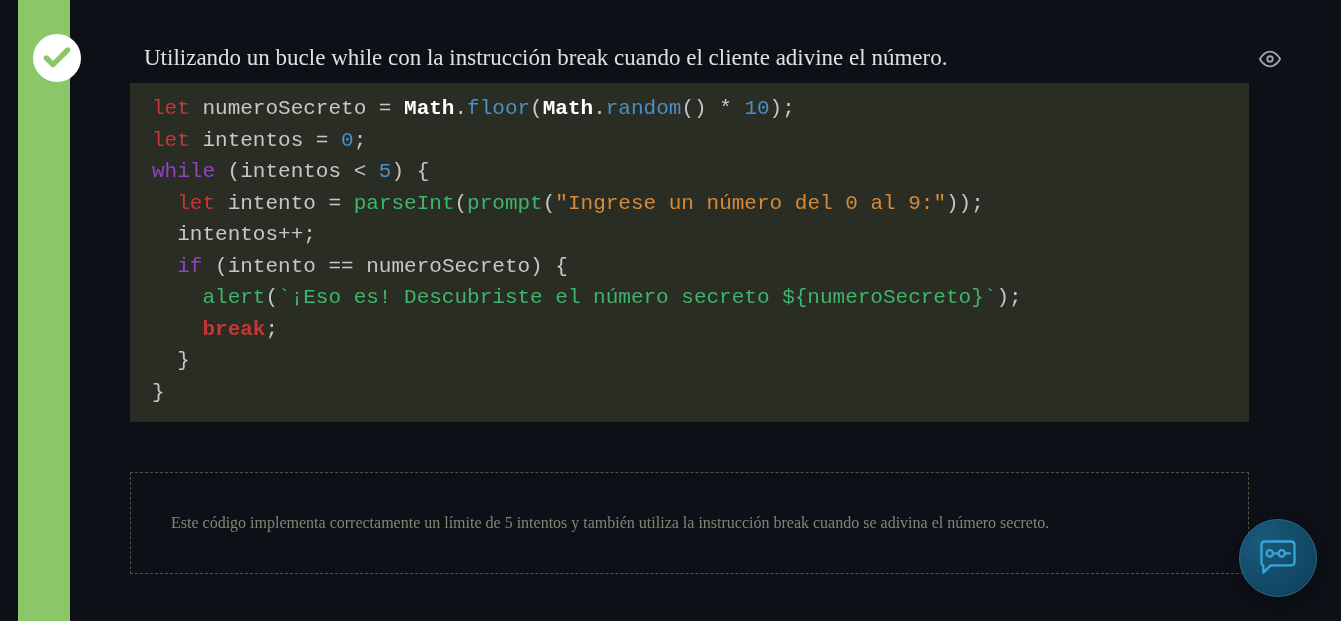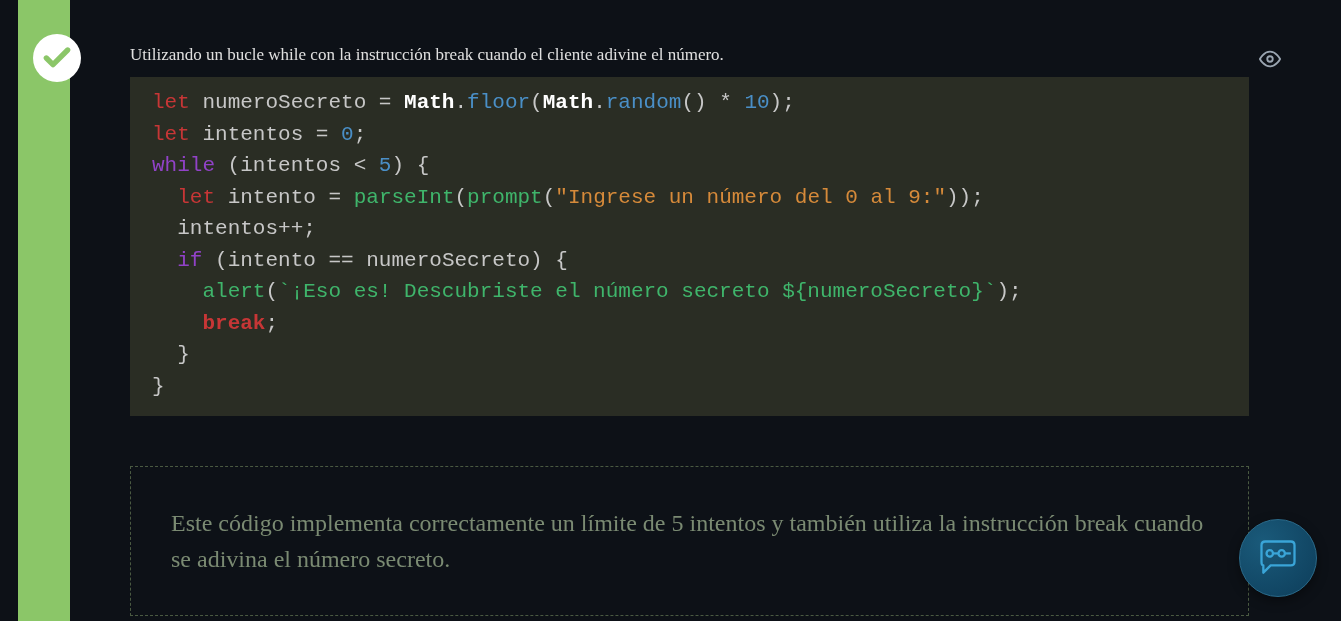--- a/index.html
+++ b/index.html
@@ -52,24 +52,24 @@
     
     .main-content {
       flex: 1;
       background: #0d1117;
       padding: 45px 24px 20px 48px;
       position: relative;
     }
     
     .title {
       color: #e0e0e0;
-      font-size: 17px;
+      font-size: 23px;
       font-weight: normal;
       margin-bottom: 12px;
-      margin-left: 12px;
+      margin-left: 26px;
     }
     
     .eye-icon {
       position: absolute;
       top: 48px;
       right: 60px;
       cursor: pointer;
     }
     
     .eye-icon svg {
@@ -105,21 +105,21 @@
     .brace { color: #c7c7c7; }
     .semi { color: #c7c7c7; }
     
     .feedback-box {
       margin-top: 50px;
       margin-left: 12px;
       margin-right: 68px;
       border: 1px dashed #4a5a42;
       padding: 38px 40px;
       color: #7a8a72;
-      font-size: 24px;
+      font-size: 16px;
       line-height: 1.5;
       font-family: Georgia, serif;
     }
     
     .chat-button {
       position: absolute;
       bottom: 24px;
       right: 24px;
       width: 78px;
       height: 78px;

